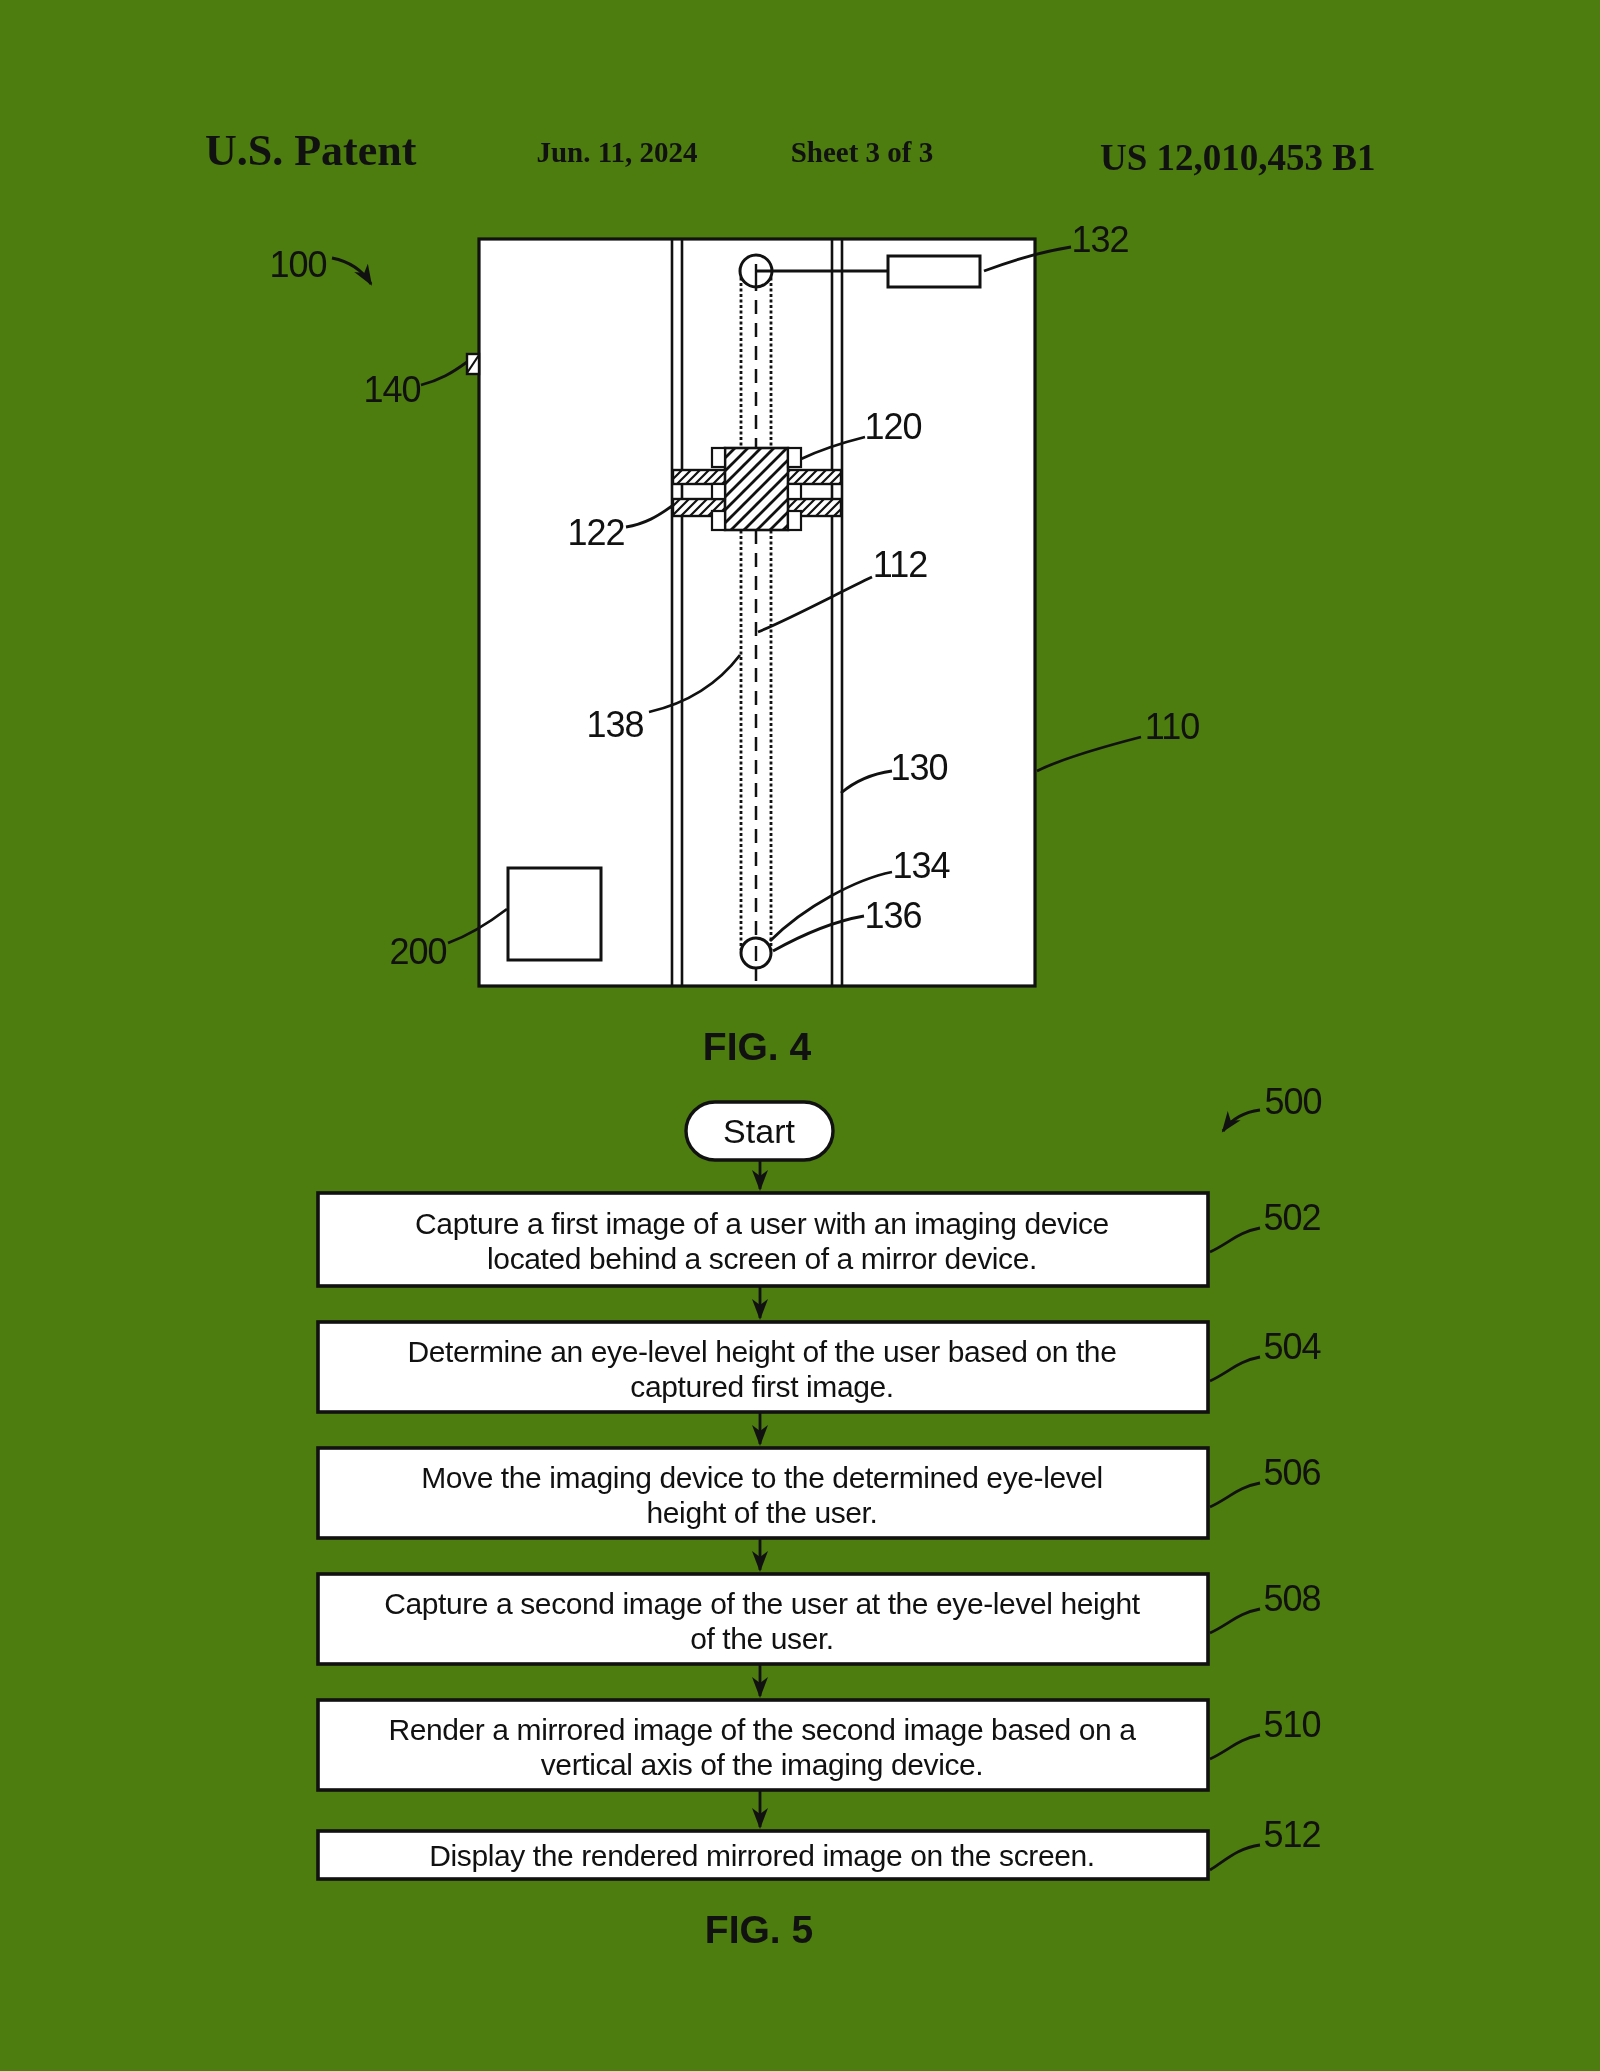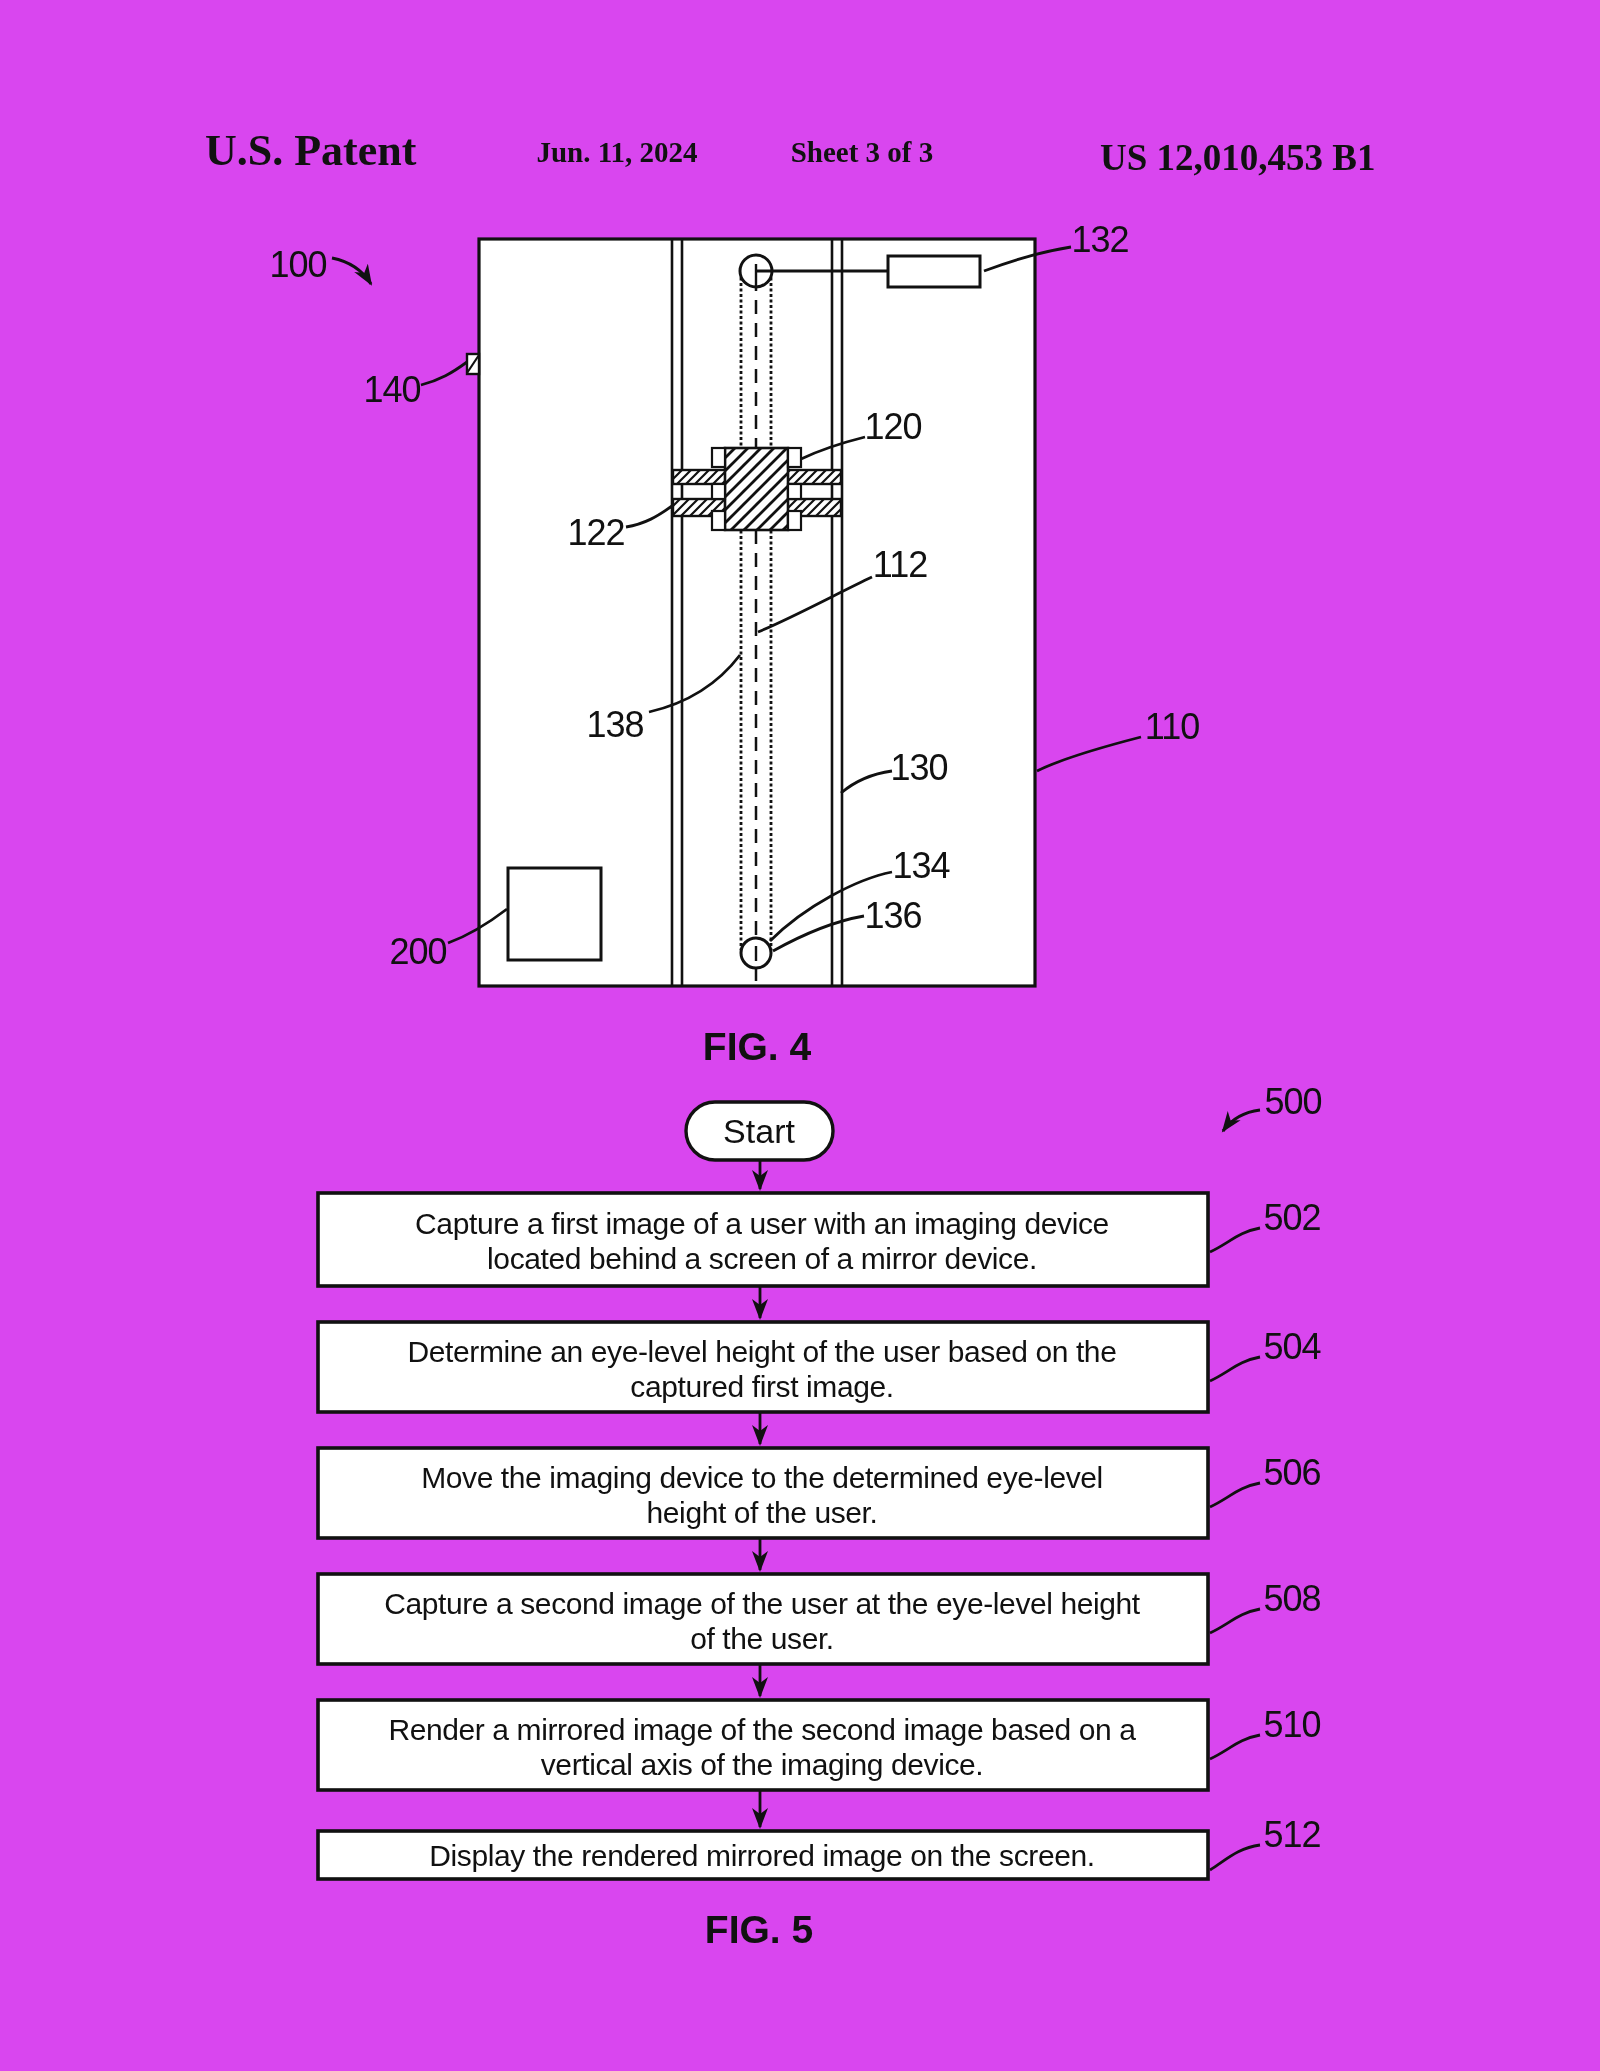--- a/index.html
+++ b/index.html
@@ -1,16 +1,16 @@
 <!DOCTYPE html>
 <html><head>
 <meta charset="utf-8">
 <style>
   html,body{margin:0;padding:0;background:#e8e8e8;}
-  .page{position:relative;width:1600px;height:2071px;background:#d946ef;margin:0 auto;overflow:hidden;}
+  .page{position:relative;width:1600px;height:2071px;background:#4d7c0f;margin:0 auto;overflow:hidden;}
   svg{position:absolute;left:0;top:0;}
   .hdr-serif{font-family:"Liberation Serif","DejaVu Serif",serif;font-weight:bold;fill:#111;}
   .lbl{font-family:"Liberation Sans","DejaVu Sans",sans-serif;font-size:36px;letter-spacing:-1px;fill:#111;}
   .boxtxt{font-family:"Liberation Sans","DejaVu Sans",sans-serif;font-size:30px;letter-spacing:-0.4px;fill:#111;}
   .figcap{font-family:"Liberation Sans","DejaVu Sans",sans-serif;font-size:39px;font-weight:bold;fill:#111;}
   .starttxt{font-family:"Liberation Sans","DejaVu Sans",sans-serif;font-size:34px;fill:#111;}
   .ln{stroke:#111;fill:none;}
   .whitebox{fill:#fff;stroke:#111;}
 </style>
 </head>

